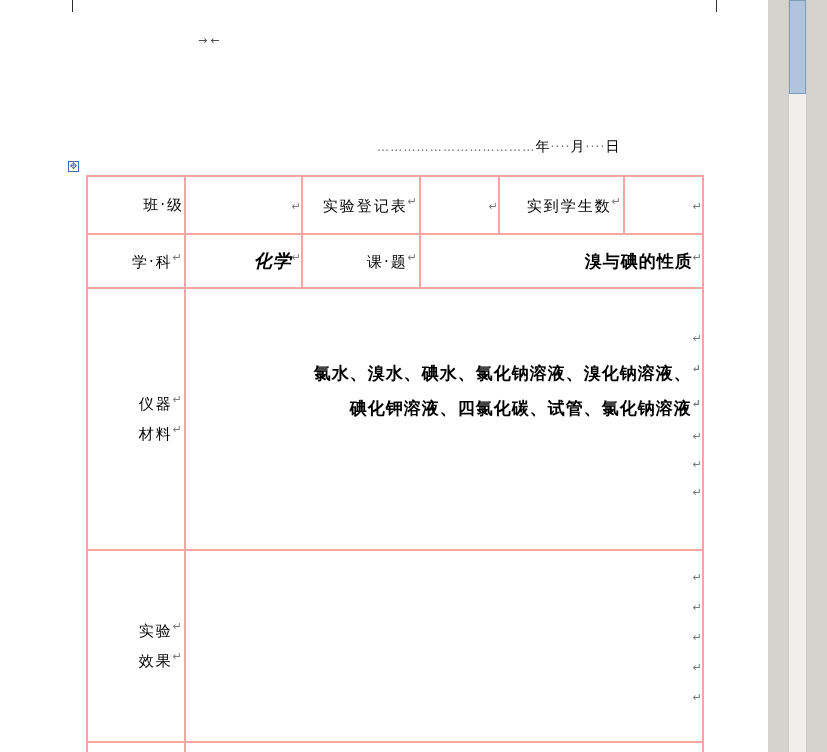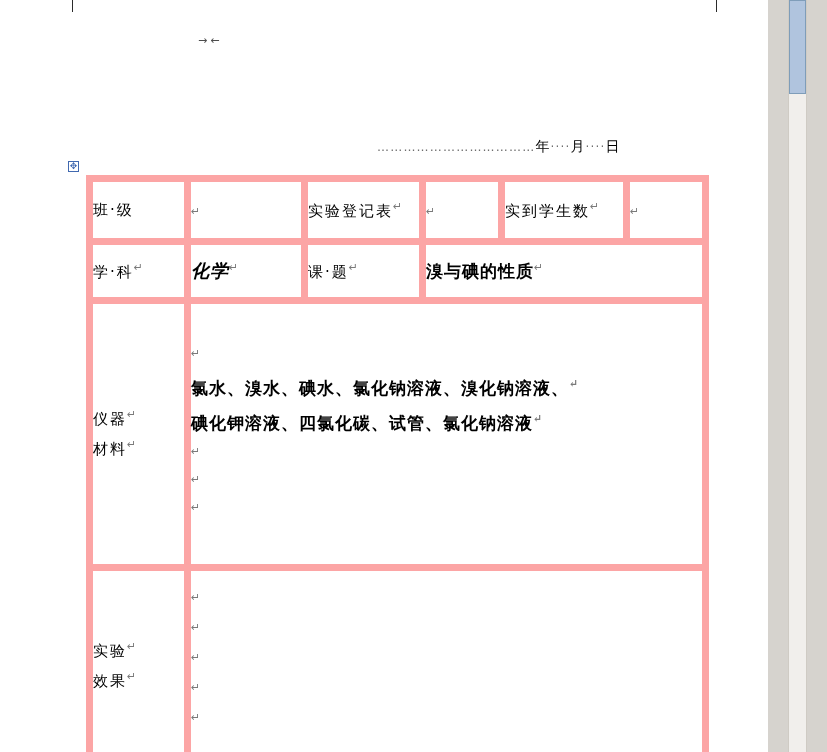--- a/index.html
+++ b/index.html
@@ -152,26 +152,26 @@
   
   .tbl {
     position: absolute;
     left: 86px;
     top: 175px;
     width: 616px;
     border-collapse: collapse;
     table-layout: fixed;
   }
   .tbl td {
-    border: 7px solid #fca5a5;
+    border: 2px solid #fca5a5;
     padding: 0;
     vertical-align: middle;
     font-size: 15px;
     color: #000000;
-    text-align: left;
+    text-align: right;
   }
   .lbl {
     font-size: 15.5px;
     letter-spacing: 2px;
   }
   .hand {
     font-family: "DejaVu Serif", "Liberation Serif", serif;
     font-weight: bold;
     font-style: italic;
     font-size: 18px;

